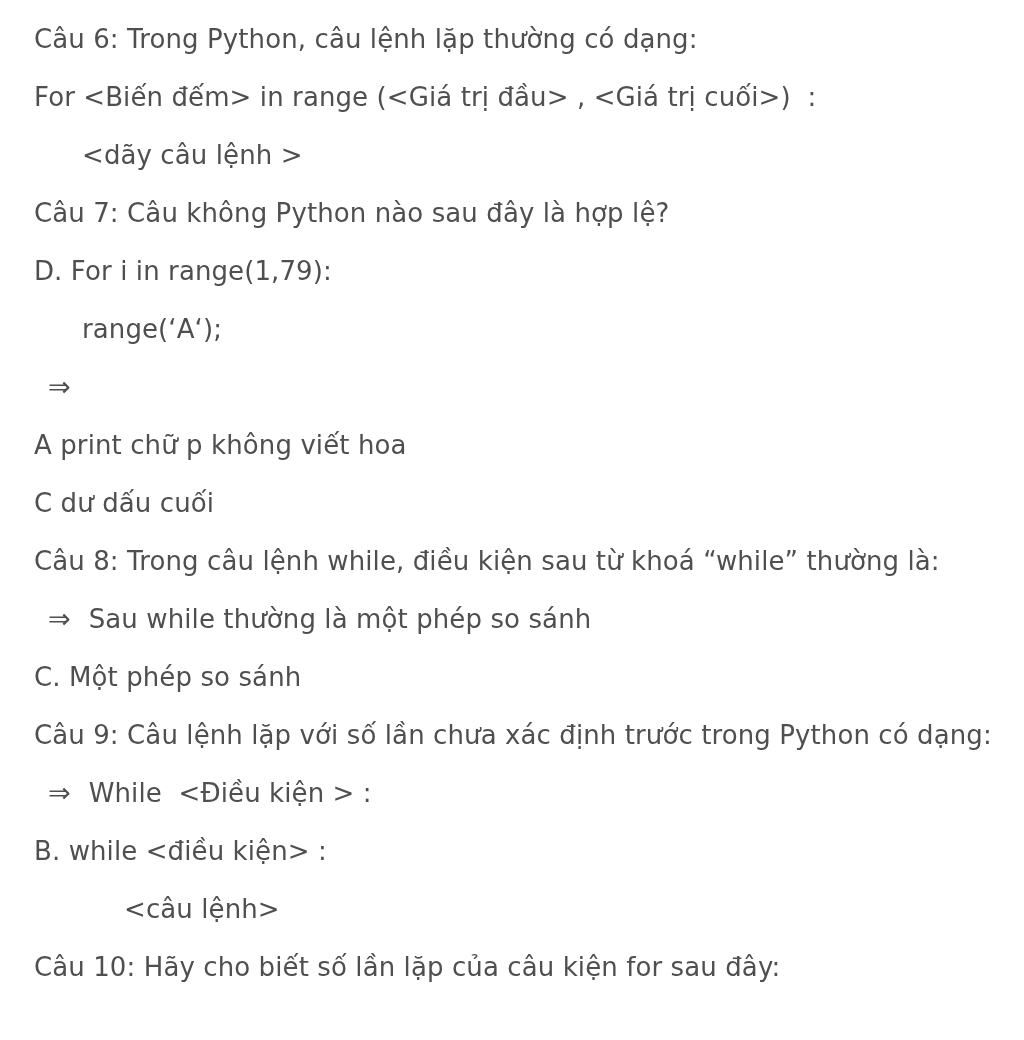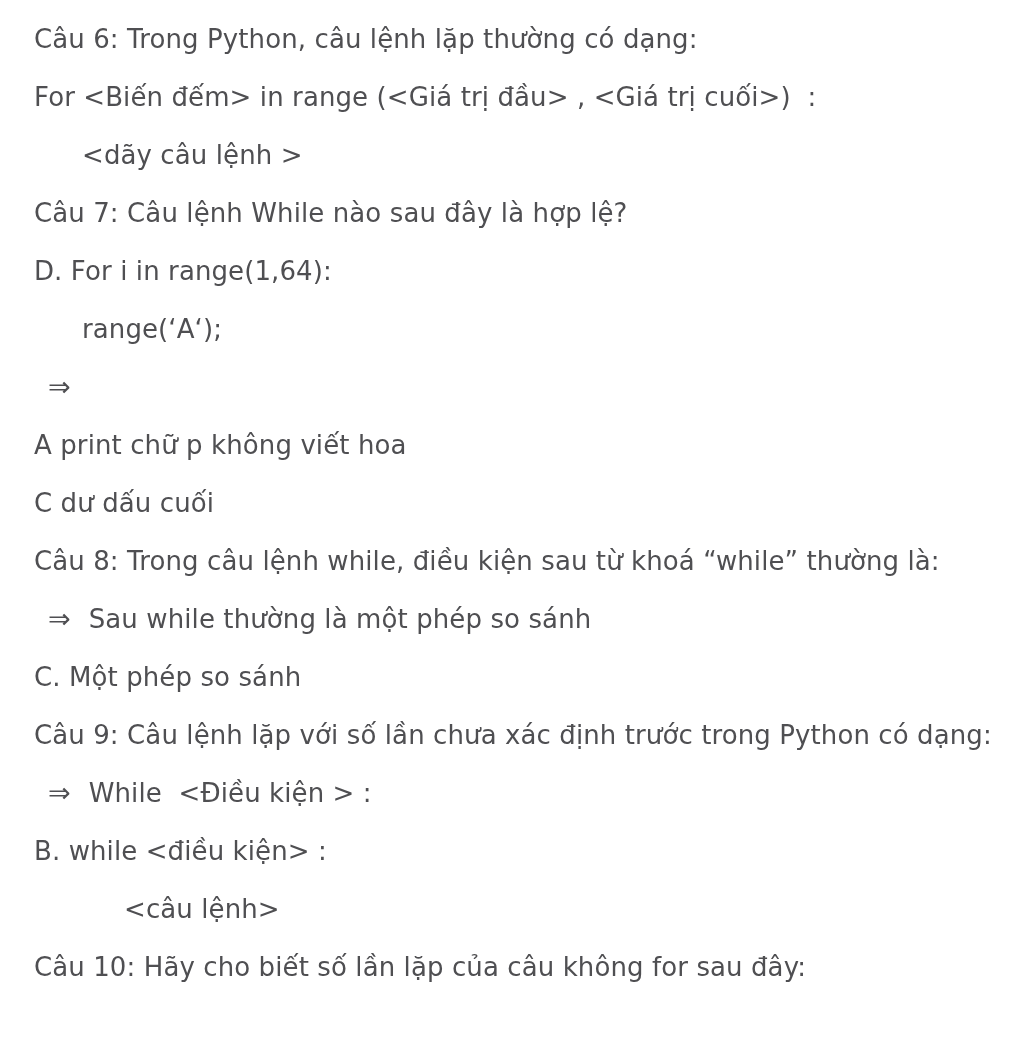--- a/index.html
+++ b/index.html
@@ -48,28 +48,28 @@
   }
 </style>
 </head>
 <body>
 
 <div class="page">
   <div id="lines-root">
       <div class="line"><span>Câu 6: Trong Python, câu lệnh lặp thường có dạng:</span></div>
       <div class="line"><span>For &lt;Biến đếm&gt; in range (&lt;Giá trị đầu&gt; , &lt;Giá trị cuối&gt;)  :</span></div>
       <div class="line indent-1"><span>&lt;dãy câu lệnh &gt;</span></div>
-      <div class="line"><span>Câu 7: Câu lệnh While nào sau đây là hợp lệ?</span></div>
-      <div class="line"><span>D. For i in range(1,64):</span></div>
+      <div class="line"><span>Câu 7: Câu không Python nào sau đây là hợp lệ?</span></div>
+      <div class="line"><span>D. For i in range(1,79):</span></div>
       <div class="line indent-1"><span>range(‘A‘);</span></div>
       <div class="line arrow-line"><span class="arrow">⇒</span><span class="arrow-gap"></span><span></span></div>
       <div class="line"><span>A print chữ p không viết hoa</span></div>
       <div class="line"><span>C dư dấu cuối</span></div>
       <div class="line"><span>Câu 8: Trong câu lệnh while, điều kiện sau từ khoá “while” thường là:</span></div>
       <div class="line arrow-line"><span class="arrow">⇒</span><span class="arrow-gap"></span><span>Sau while thường là một phép so sánh</span></div>
       <div class="line"><span>C. Một phép so sánh</span></div>
       <div class="line"><span>Câu 9: Câu lệnh lặp với số lần chưa xác định trước trong Python có dạng:</span></div>
       <div class="line arrow-line"><span class="arrow">⇒</span><span class="arrow-gap"></span><span>While  &lt;Điều kiện &gt; :</span></div>
       <div class="line"><span>B. while &lt;điều kiện&gt; :</span></div>
       <div class="line indent-2"><span>&lt;câu lệnh&gt;</span></div>
-      <div class="line"><span>Câu 10: Hãy cho biết số lần lặp của câu không for sau đây:</span></div>
+      <div class="line"><span>Câu 10: Hãy cho biết số lần lặp của câu kiện for sau đây:</span></div>
     </div>
 </div>
 
 </body></html>

